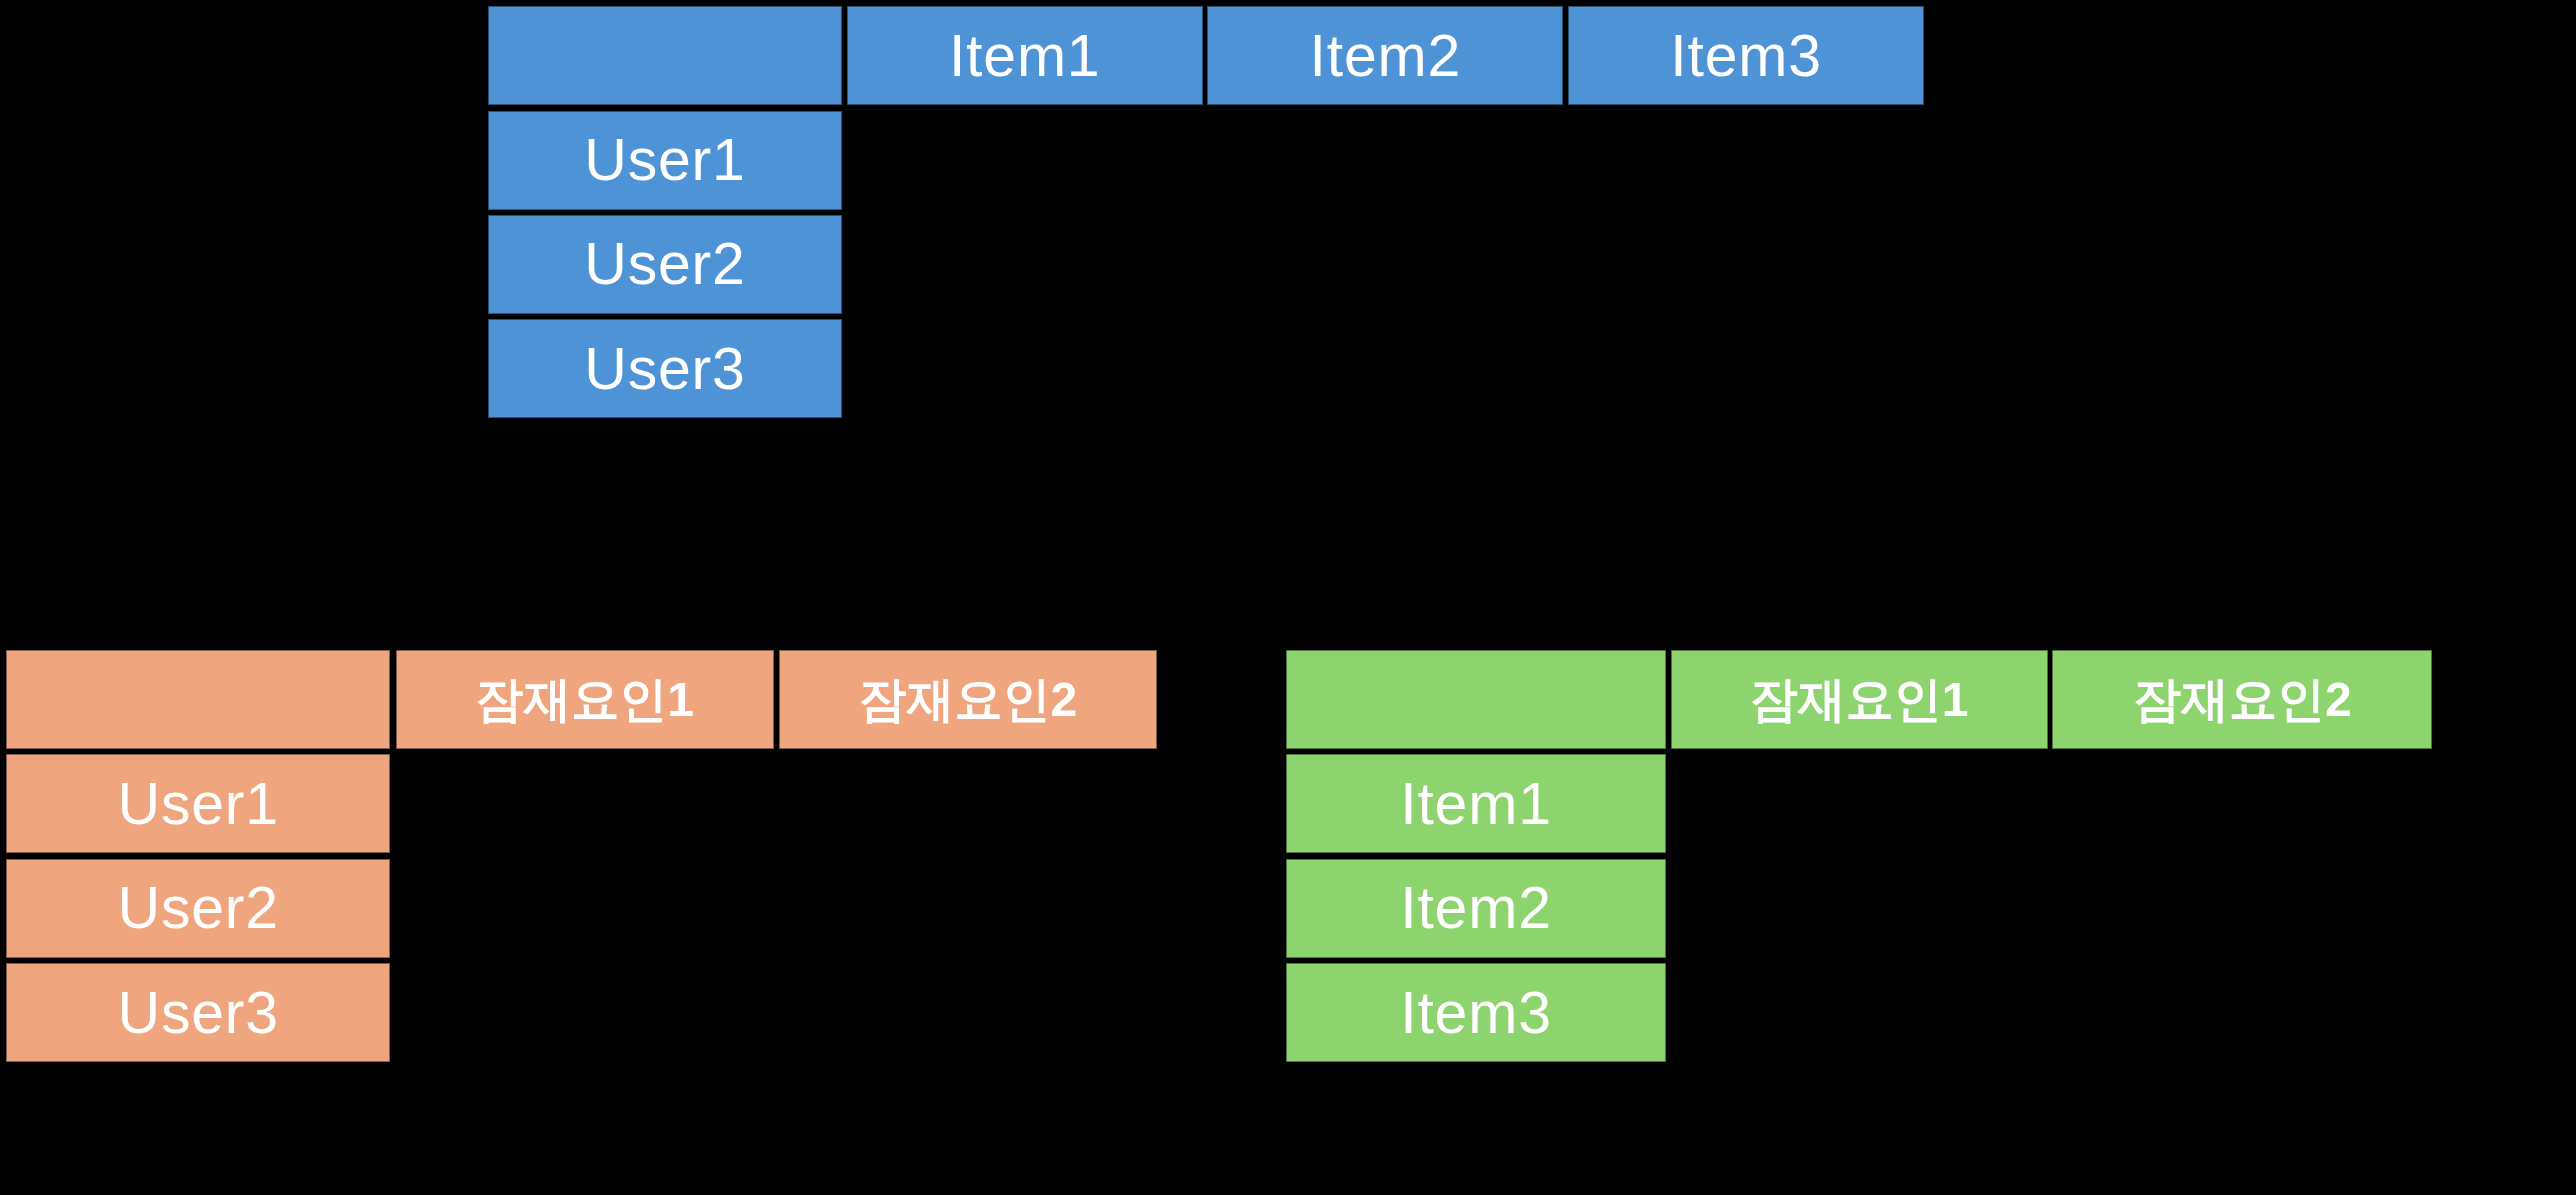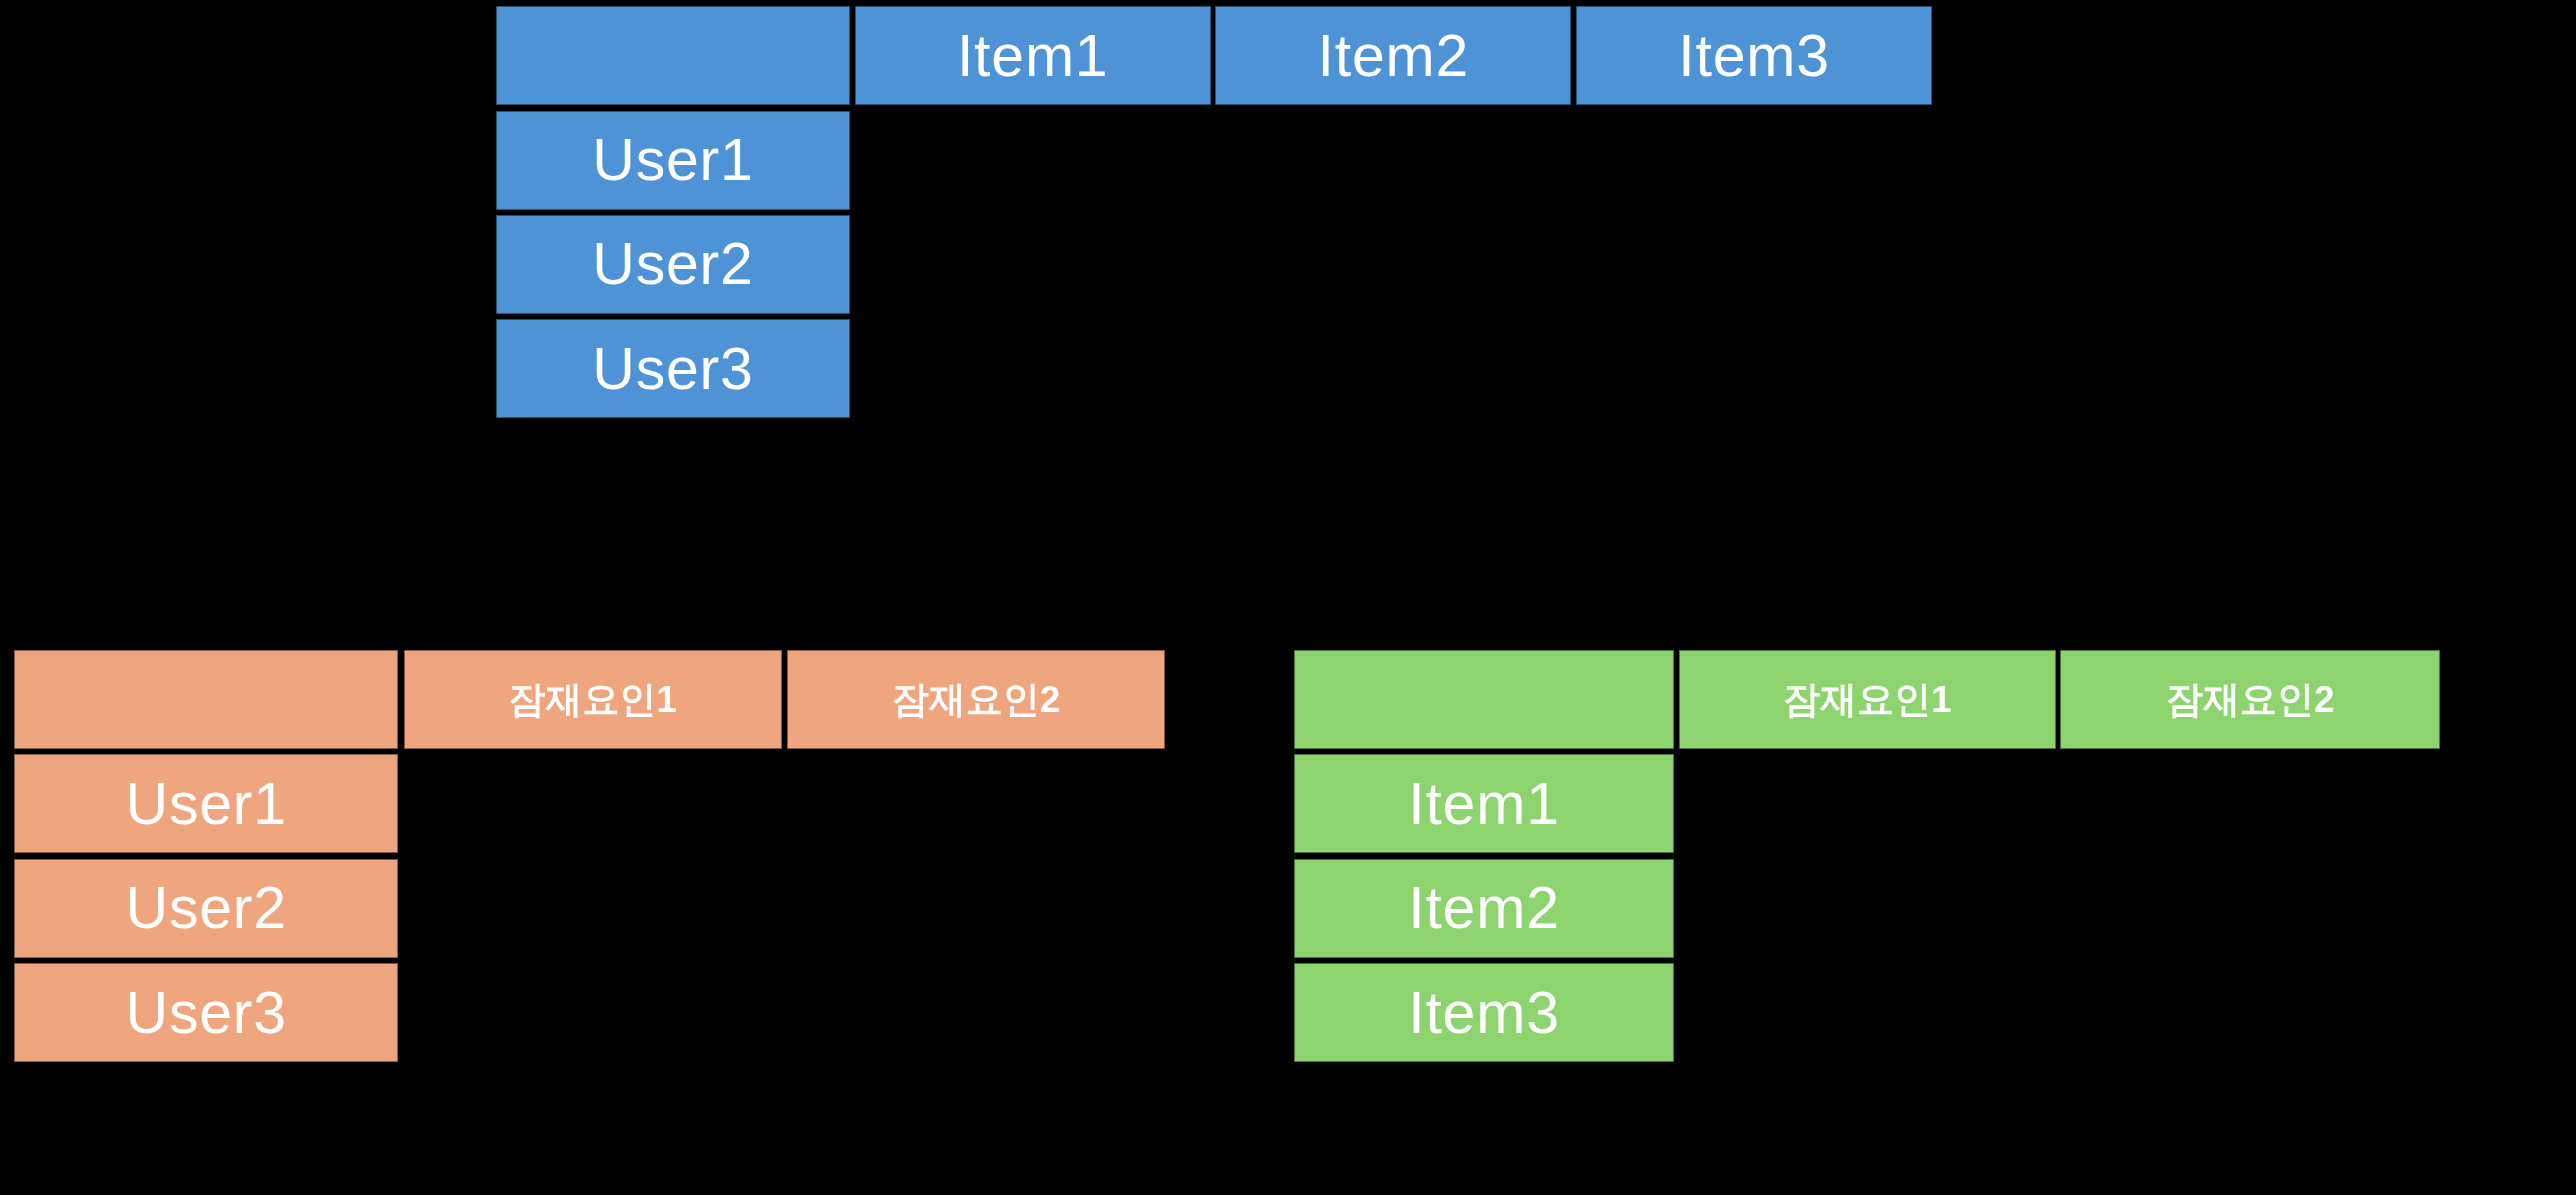--- a/index.html
+++ b/index.html
@@ -4,33 +4,33 @@
 <style>
   html, body { margin: 0; padding: 0; }
   body {
     width: 2576px;
     height: 1196px;
     position: relative;
     overflow: hidden;
     background: #000000;
     font-family: "Liberation Sans", "DejaVu Sans", sans-serif;
   }
-  .matrix { position: absolute; display: grid; margin-left: 8px; }
+  .matrix { position: absolute; display: grid; }
   .cell {
     box-sizing: border-box;
     display: flex;
     align-items: center;
     justify-content: center;
     color: #ffffff;
     text-align: center;
   }
   .cell.filled { border: 1.6px solid rgba(0,0,0,0.45); }
   .cell.empty { background: transparent; border: none; }
   .label { font-size: 59px; font-weight: 400; letter-spacing: 0.8px; }
-  .khead { font-size: 37px; font-weight: 700; letter-spacing: 0px; text-align: center; }
+  .khead { font-size: 48px; font-weight: 700; letter-spacing: 0px; text-align: center; }
 
   
   #t-ratings {
     left: 488px; top: 6.2px;
     grid-template-columns: 354px 356px 356px 356px;
     grid-auto-rows: 99px;
     gap: 5.4px 4.7px;
   }
   
   #t-user {

